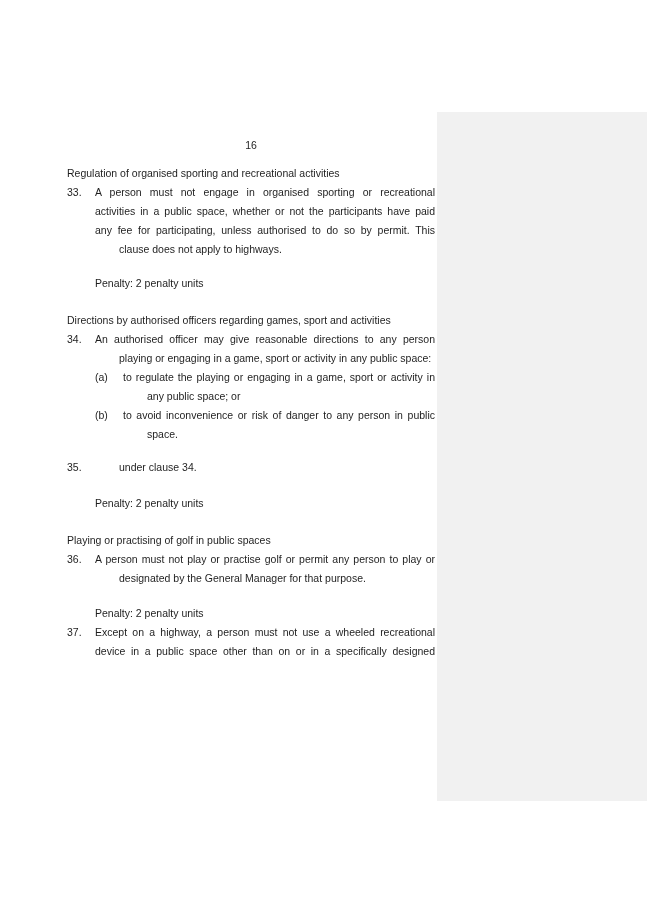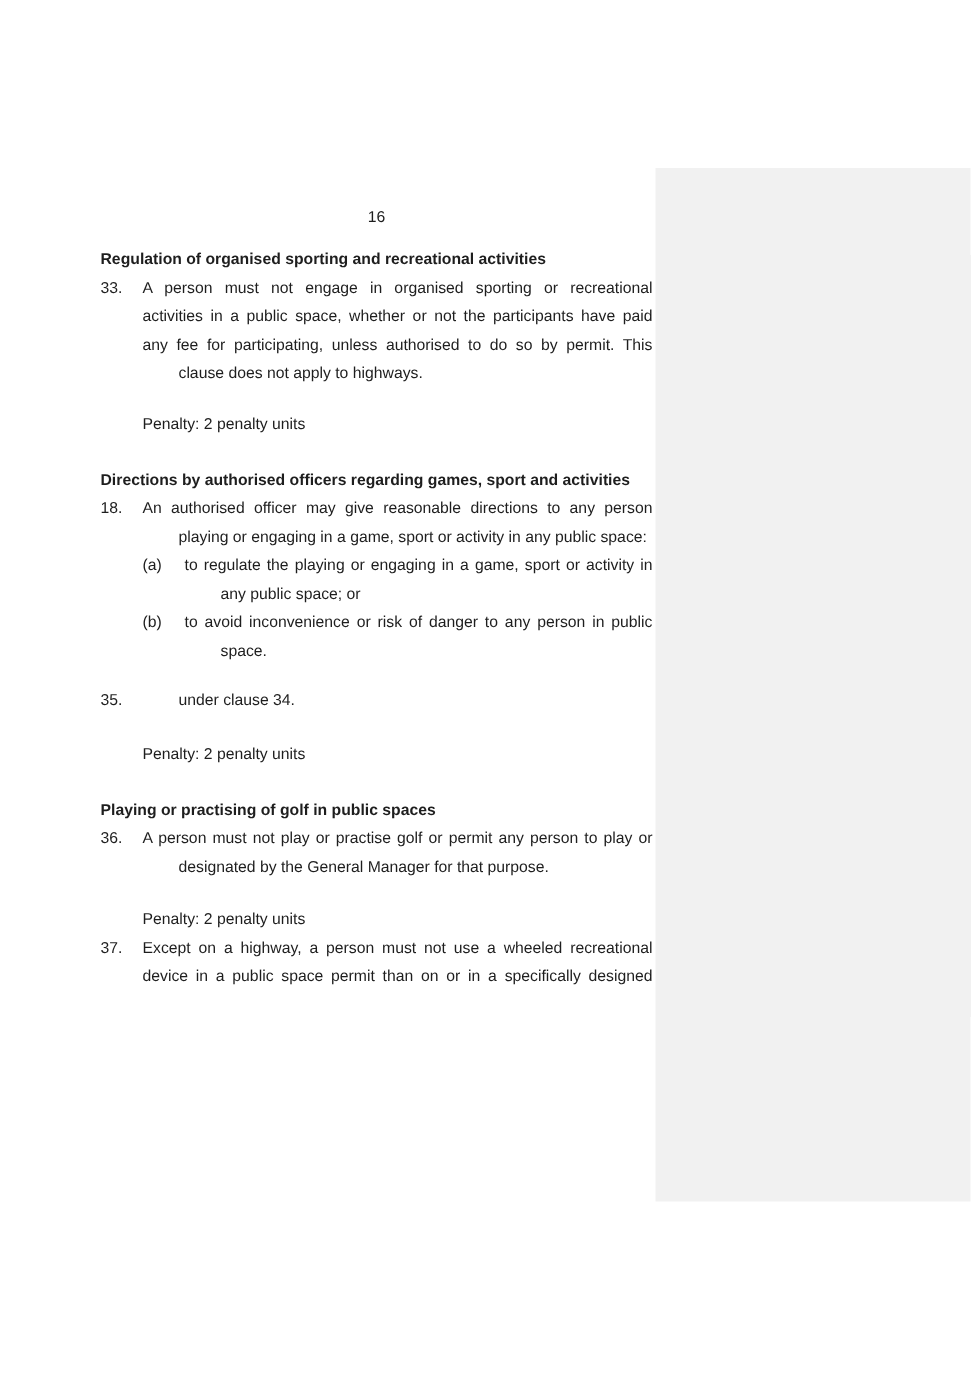--- a/index.html
+++ b/index.html
@@ -27,21 +27,21 @@
     top: 136px;
     width: 368px;
     font-size: 10.5px;
     line-height: 19px;
   }
   .pagenum-row {
     text-align: center;
     height: 19px;
   }
   .heading {
-    font-weight: bold;
+    font-weight: normal;
     font-size: 10.5px;
     line-height: 19px;
   }
   .clause {
     display: flex;
     align-items: flex-start;
   }
   .cnum {
     width: 28px;
     flex: 0 0 28px;
@@ -102,21 +102,21 @@
       <div class="lj">A person must not engage in organised sporting or recreational</div>
       <div class="lj">activities in a public space, whether or not the participants have paid</div>
       <div class="lj">any fee for participating, unless authorised to do so by permit.  This</div>
       <div class="ll">clause does not apply to highways.</div>
     </div>
   </div>
   <div class="penalty mt15">Penalty: 2 penalty units</div>
 
   <div class="heading mt18">Directions by authorised officers regarding games, sport and activities</div>
   <div class="clause">
-    <div class="cnum">18.</div>
+    <div class="cnum">34.</div>
     <div class="cbody">
       <div class="lj">An authorised officer may give reasonable directions to any person</div>
       <div class="ll">playing or engaging in a game, sport or activity in any public space:</div>
       <div class="sub">
         <div class="smark">(a)</div>
         <div class="sbody">
           <div class="lj">to regulate the playing or engaging in a game, sport or activity in</div>
           <div class="ll">any public space; or</div>
         </div>
       </div>
@@ -144,17 +144,17 @@
       <div class="lj">A person must not play or practise golf or permit any person to play or</div>
       <div class="ll">designated by the General Manager for that purpose.</div>
     </div>
   </div>
   <div class="penalty mt16">Penalty: 2 penalty units</div>
 
   <div class="clause">
     <div class="cnum">37.</div>
     <div class="cbody">
       <div class="lj">Except on a highway, a person must not use a wheeled recreational</div>
-      <div class="lj">device in a public space permit than on or in a specifically designed</div>
+      <div class="lj">device in a public space other than on or in a specifically designed</div>
     </div>
   </div>
 
 </div>
 
 </body></html>

